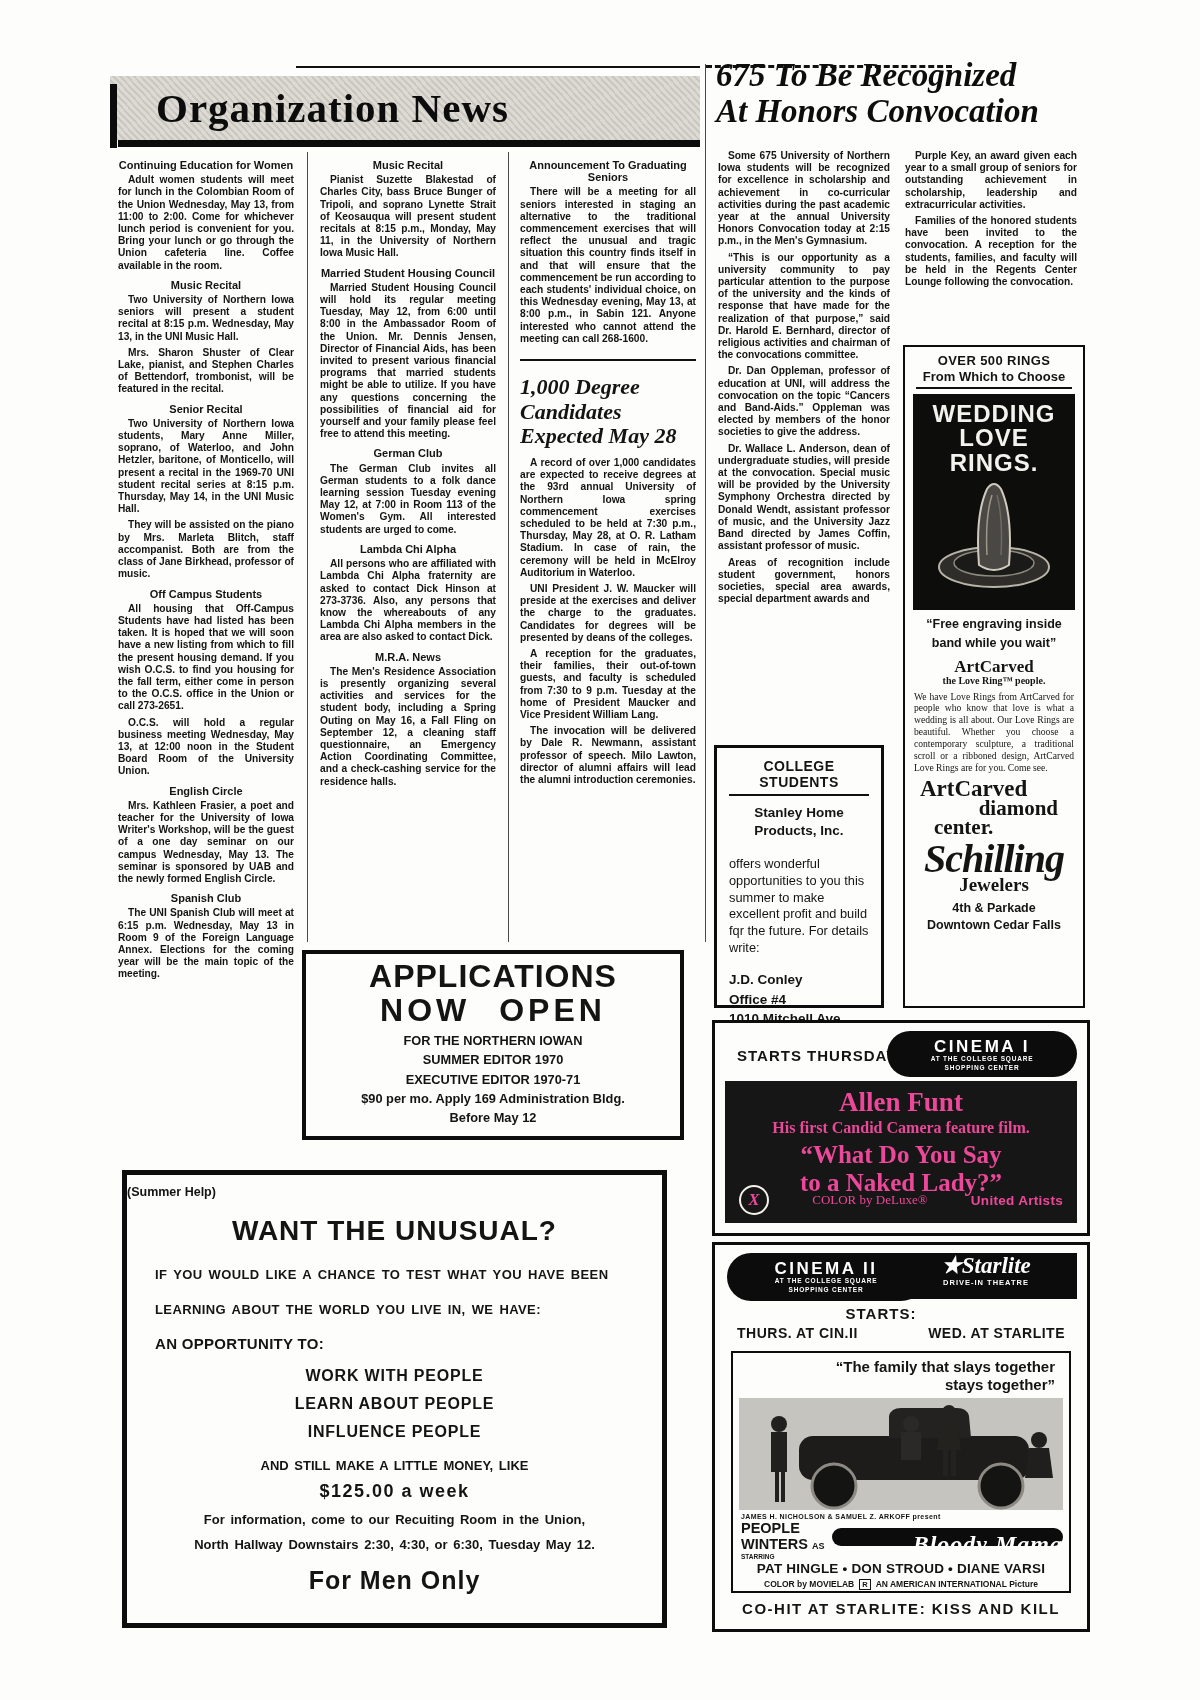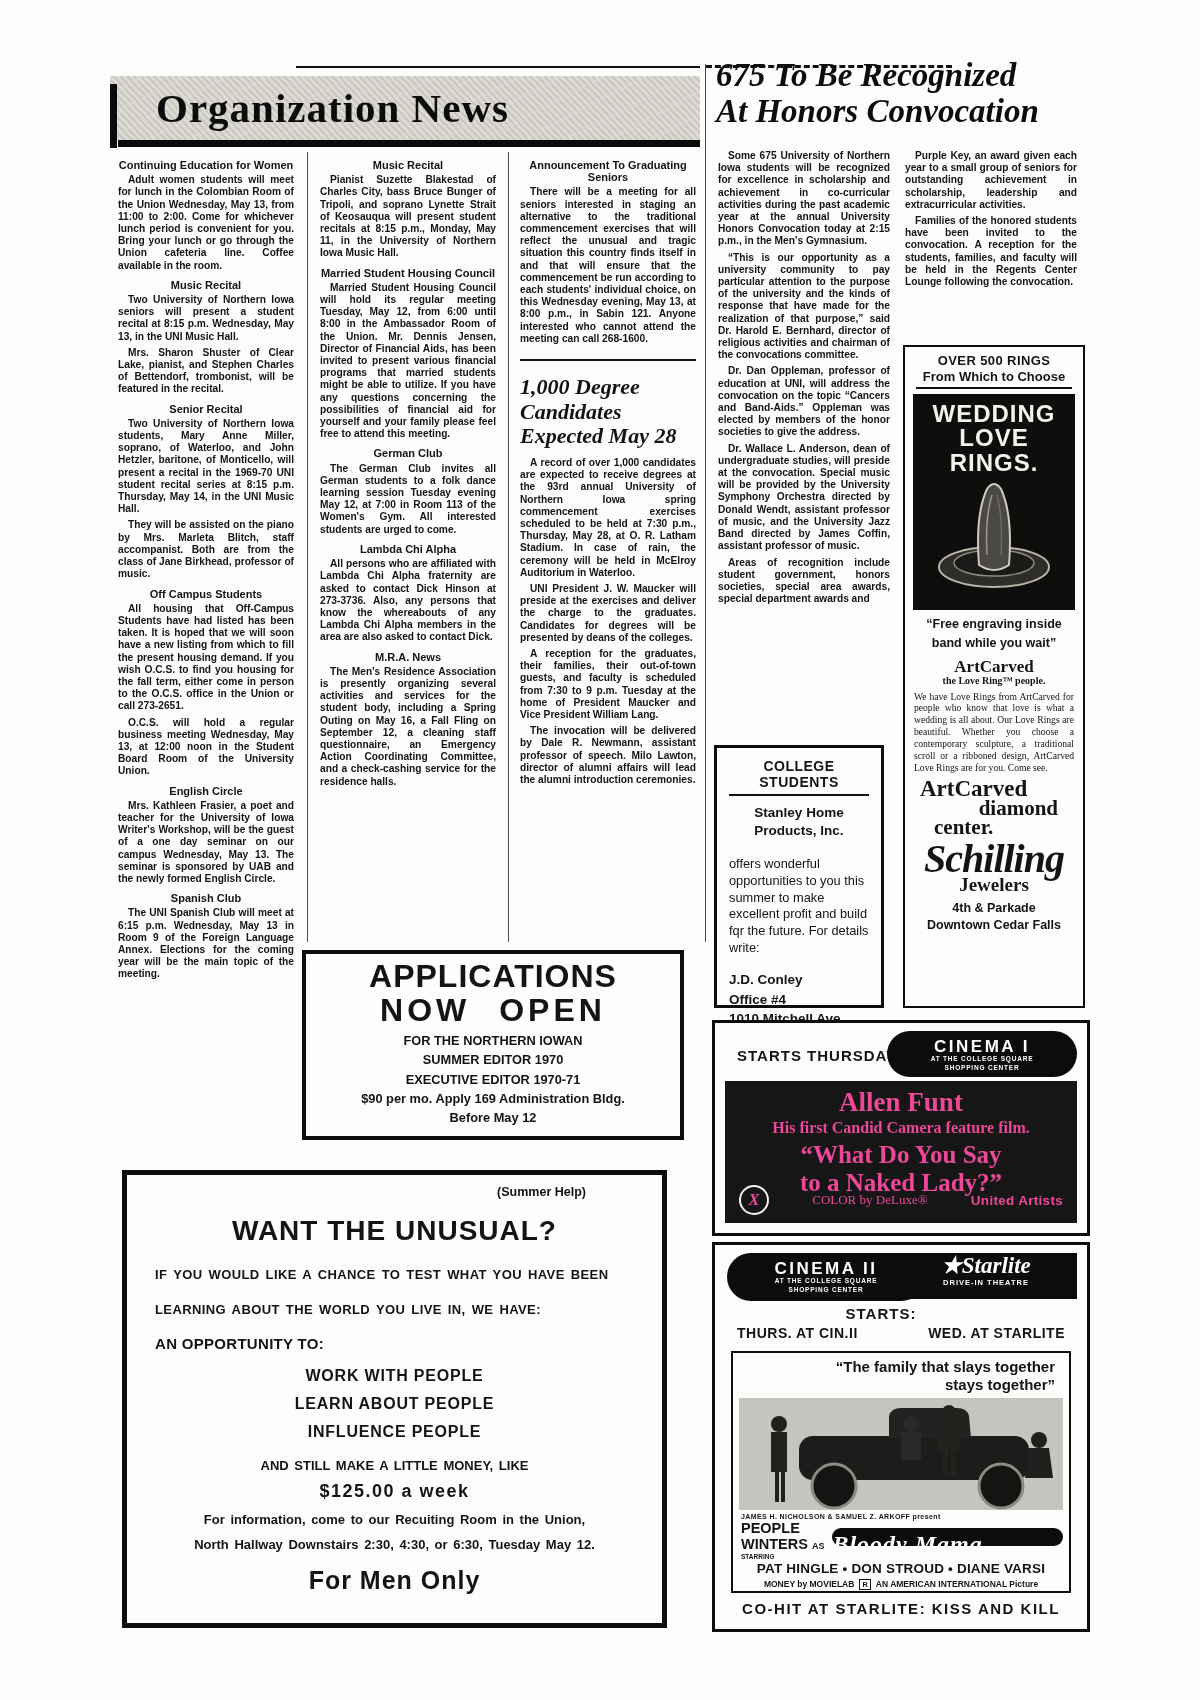--- a/index.html
+++ b/index.html
@@ -65,21 +65,21 @@
   .jewelers{font-family:"Liberation Serif",serif;font-weight:700;font-size:19px;margin-top:-4px;}
   .rings-addr{font-size:12.5px;font-weight:600;line-height:1.4;margin-top:4px;}
   
   #applications{left:302px;top:950px;width:382px;height:190px;border-width:4px;text-align:center;padding-top:6px;}
   .app-t1{font-size:32px;font-weight:800;letter-spacing:1px;line-height:1.05;}
   .app-t2{font-size:32px;font-weight:800;letter-spacing:4px;word-spacing:16px;line-height:1.05;}
   .app-lines .line{font-size:12.8px;font-weight:600;line-height:1.5;}
   .app-lines{margin-top:4px;}
   
   #want{left:122px;top:1170px;width:545px;height:458px;border-width:5px;}
-  .want-tag{text-align:right;font-size:12.5px;font-weight:600;margin:10px 76px 0 0;}
+  .want-tag{text-align:left;font-size:12.5px;font-weight:600;margin:10px 76px 0 0;}
   .want-title{text-align:center;font-size:28px;font-weight:800;letter-spacing:1px;margin-top:16px;}
   .want-intro{font-size:13px;font-weight:600;letter-spacing:.4px;word-spacing:2px;margin:20px 0 0 28px;}
   .want-opp{font-size:15px;font-weight:800;margin:18px 0 0 28px;letter-spacing:.3px;}
   .want-actions{text-align:center;margin-top:10px;}
   .want-actions .line{font-size:16px;font-weight:800;letter-spacing:.8px;line-height:1.75;}
   .want-money1{text-align:center;font-size:13px;font-weight:600;margin-top:12px;word-spacing:2px;}
   .want-money2{text-align:center;font-size:18px;font-weight:800;letter-spacing:1.5px;margin-top:8px;}
   .want-info{text-align:center;font-size:13px;font-weight:600;margin-top:10px;word-spacing:2px;}
   .want-footer{text-align:center;font-size:25px;font-weight:800;letter-spacing:1px;margin-top:14px;}
   
@@ -113,21 +113,21 @@
   .c2-startsrow{position:absolute;left:22px;right:22px;top:80px;display:flex;justify-content:space-between;
                 font-size:14px;font-weight:600;letter-spacing:.5px;}
   .innerbox{position:absolute;left:16px;right:16px;top:106px;height:238px;border:2.5px solid #0d0d0d;
             overflow:hidden;}
   .tagline{text-align:right;padding:5px 14px 0 0;font-size:15px;font-weight:800;line-height:1.2;}
   .still{margin:4px 6px 0;height:112px;background:#c9c7c2;position:relative;overflow:hidden;}
   .presents{font-size:7px;font-weight:600;letter-spacing:.4px;margin:3px 0 0 8px;text-align:left;}
   .star-row{display:flex;align-items:center;margin:1px 6px 0 8px;}
   .star-name{font-size:14.5px;font-weight:600;line-height:1.1;text-align:left;}
   .star-as{font-size:9px;font-weight:600;}
-  .bm-pill{flex:1;margin-left:8px;background:#0c0c0c;color:#fff;border-radius:20px;text-align:left;
+  .bm-pill{flex:1;margin-left:8px;background:#0c0c0c;color:#fff;border-radius:20px;text-align:right;
            font-family:"Liberation Serif",serif;font-style:italic;font-weight:700;font-size:24px;
            height:18px;line-height:33px;letter-spacing:1px;}
   .starring{font-size:6.5px;font-weight:600;text-align:left;margin-left:8px;}
   .cast{font-size:13.5px;font-weight:600;text-align:center;margin-top:1px;letter-spacing:.2px;}
   .techline{font-size:8.5px;font-weight:600;text-align:center;margin-top:3px;display:flex;
             justify-content:center;align-items:center;gap:5px;}
   .rbox{display:inline-block;border:1.5px solid #111;font-size:7.5px;font-weight:800;padding:0 2px;line-height:9px;}
   .cohit{position:absolute;left:0;right:0;bottom:12px;text-align:center;font-size:15px;font-weight:600;
          letter-spacing:1.5px;}
 </style>
@@ -354,21 +354,21 @@
       <div class="star-row">
         <div class="star-name">
           <div>PEOPLE</div>
           <div><span>WINTERS</span> <span class="star-as">AS</span></div>
         </div>
         <div class="bm-pill">Bloody Mama</div>
       </div>
       <div class="starring">STARRING</div>
       <div class="cast">PAT HINGLE • DON STROUD • DIANE VARSI</div>
       <div class="techline">
-        <span>MONEY by MOVIELAB</span>
+        <span>COLOR by MOVIELAB</span>
         <span class="rbox">R</span>
         <span>AN AMERICAN INTERNATIONAL Picture</span>
       </div>
     </div>
     <div class="cohit">CO-HIT AT STARLITE:  KISS AND KILL</div>
   </div>
 
 </div>
 
 </body></html>

